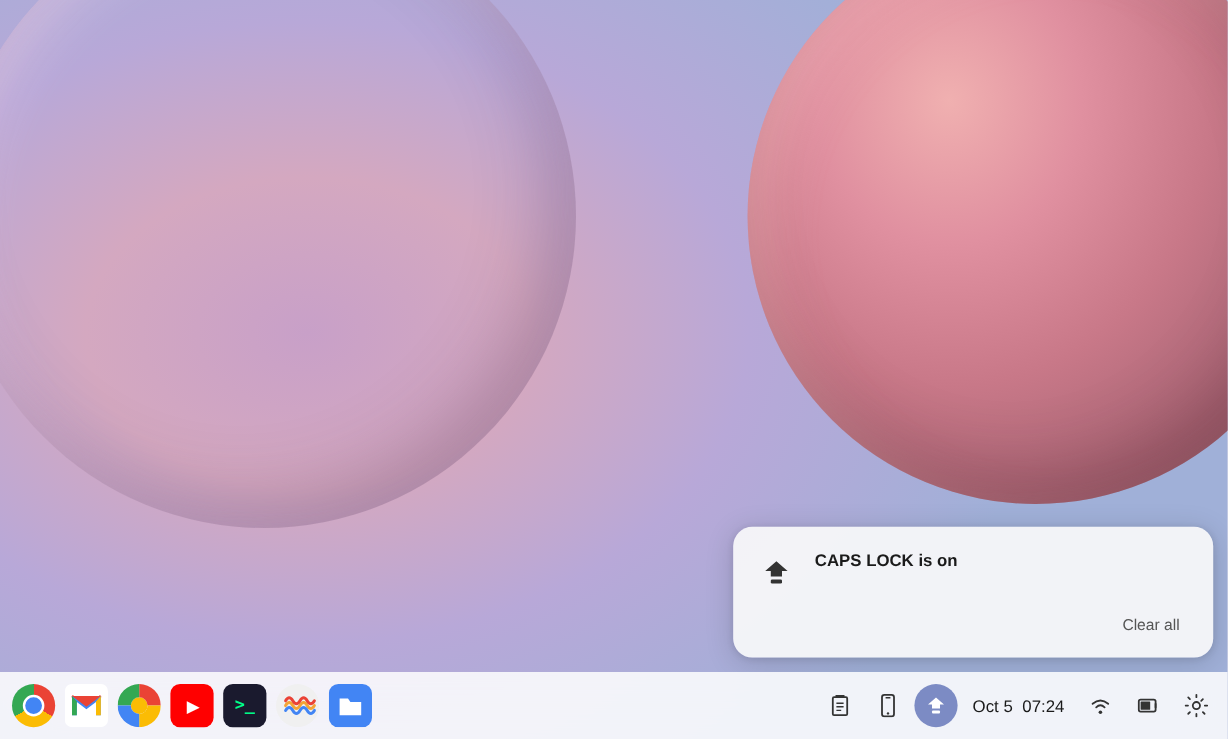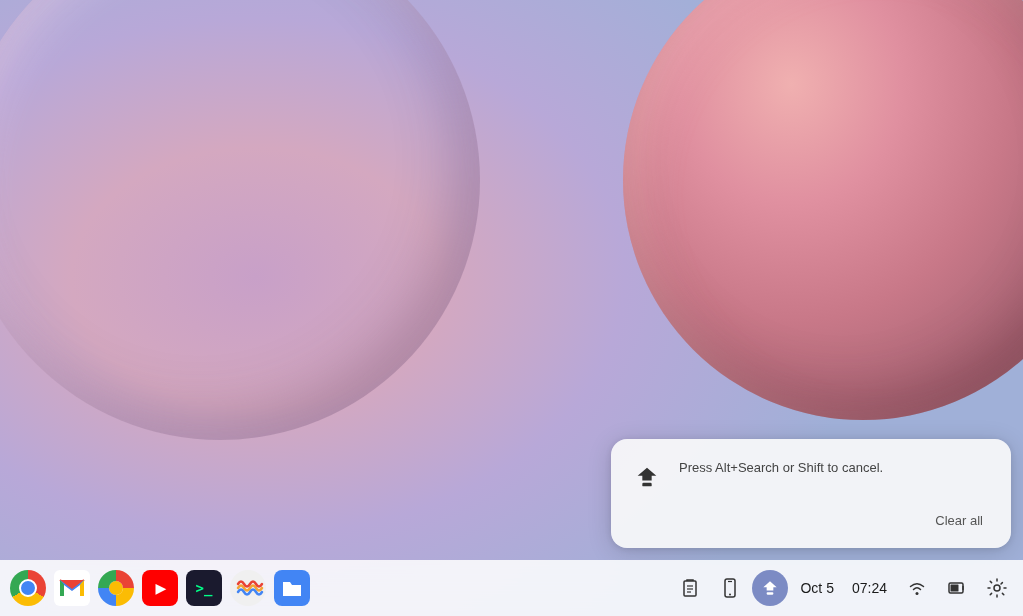--- a/index.html
+++ b/index.html
@@ -161,21 +161,21 @@
     }
 
     .caps-lock-btn svg {
       width: 20px;
       height: 20px;
     }
 
     #date-time {
       display: flex;
       align-items: center;
-      gap: 18px;
+      gap: 8px;
       padding: 4px 8px;
       border-radius: 8px;
       cursor: pointer;
     }
 
     #date {
       font-size: 14px;
       color: #1a1a1a;
       font-weight: 500;
     }
@@ -276,21 +276,21 @@
 
 <div id="notification">
   <div id="notification-content">
     <div id="caps-lock-icon">
       <svg width="28" height="28" viewBox="0 0 24 24" fill="none">
         <path d="M12 4L4 11h4v4h8v-4h4L12 4z" fill="#333"></path>
         <rect x="8" y="17" width="8" height="3" rx="1" fill="#333"></rect>
       </svg>
     </div>
     <div id="notification-text">
-      <div id="notification-body">Press Alt+Search or Shift to cancel.</div>
+      <div id="notification-title">CAPS LOCK is on</div>
     </div>
   </div>
   <div id="notification-actions">
     <button id="clear-all-btn">Clear all</button>
   </div>
 </div>
 
 <div id="taskbar">
   <div id="taskbar-left">
 

